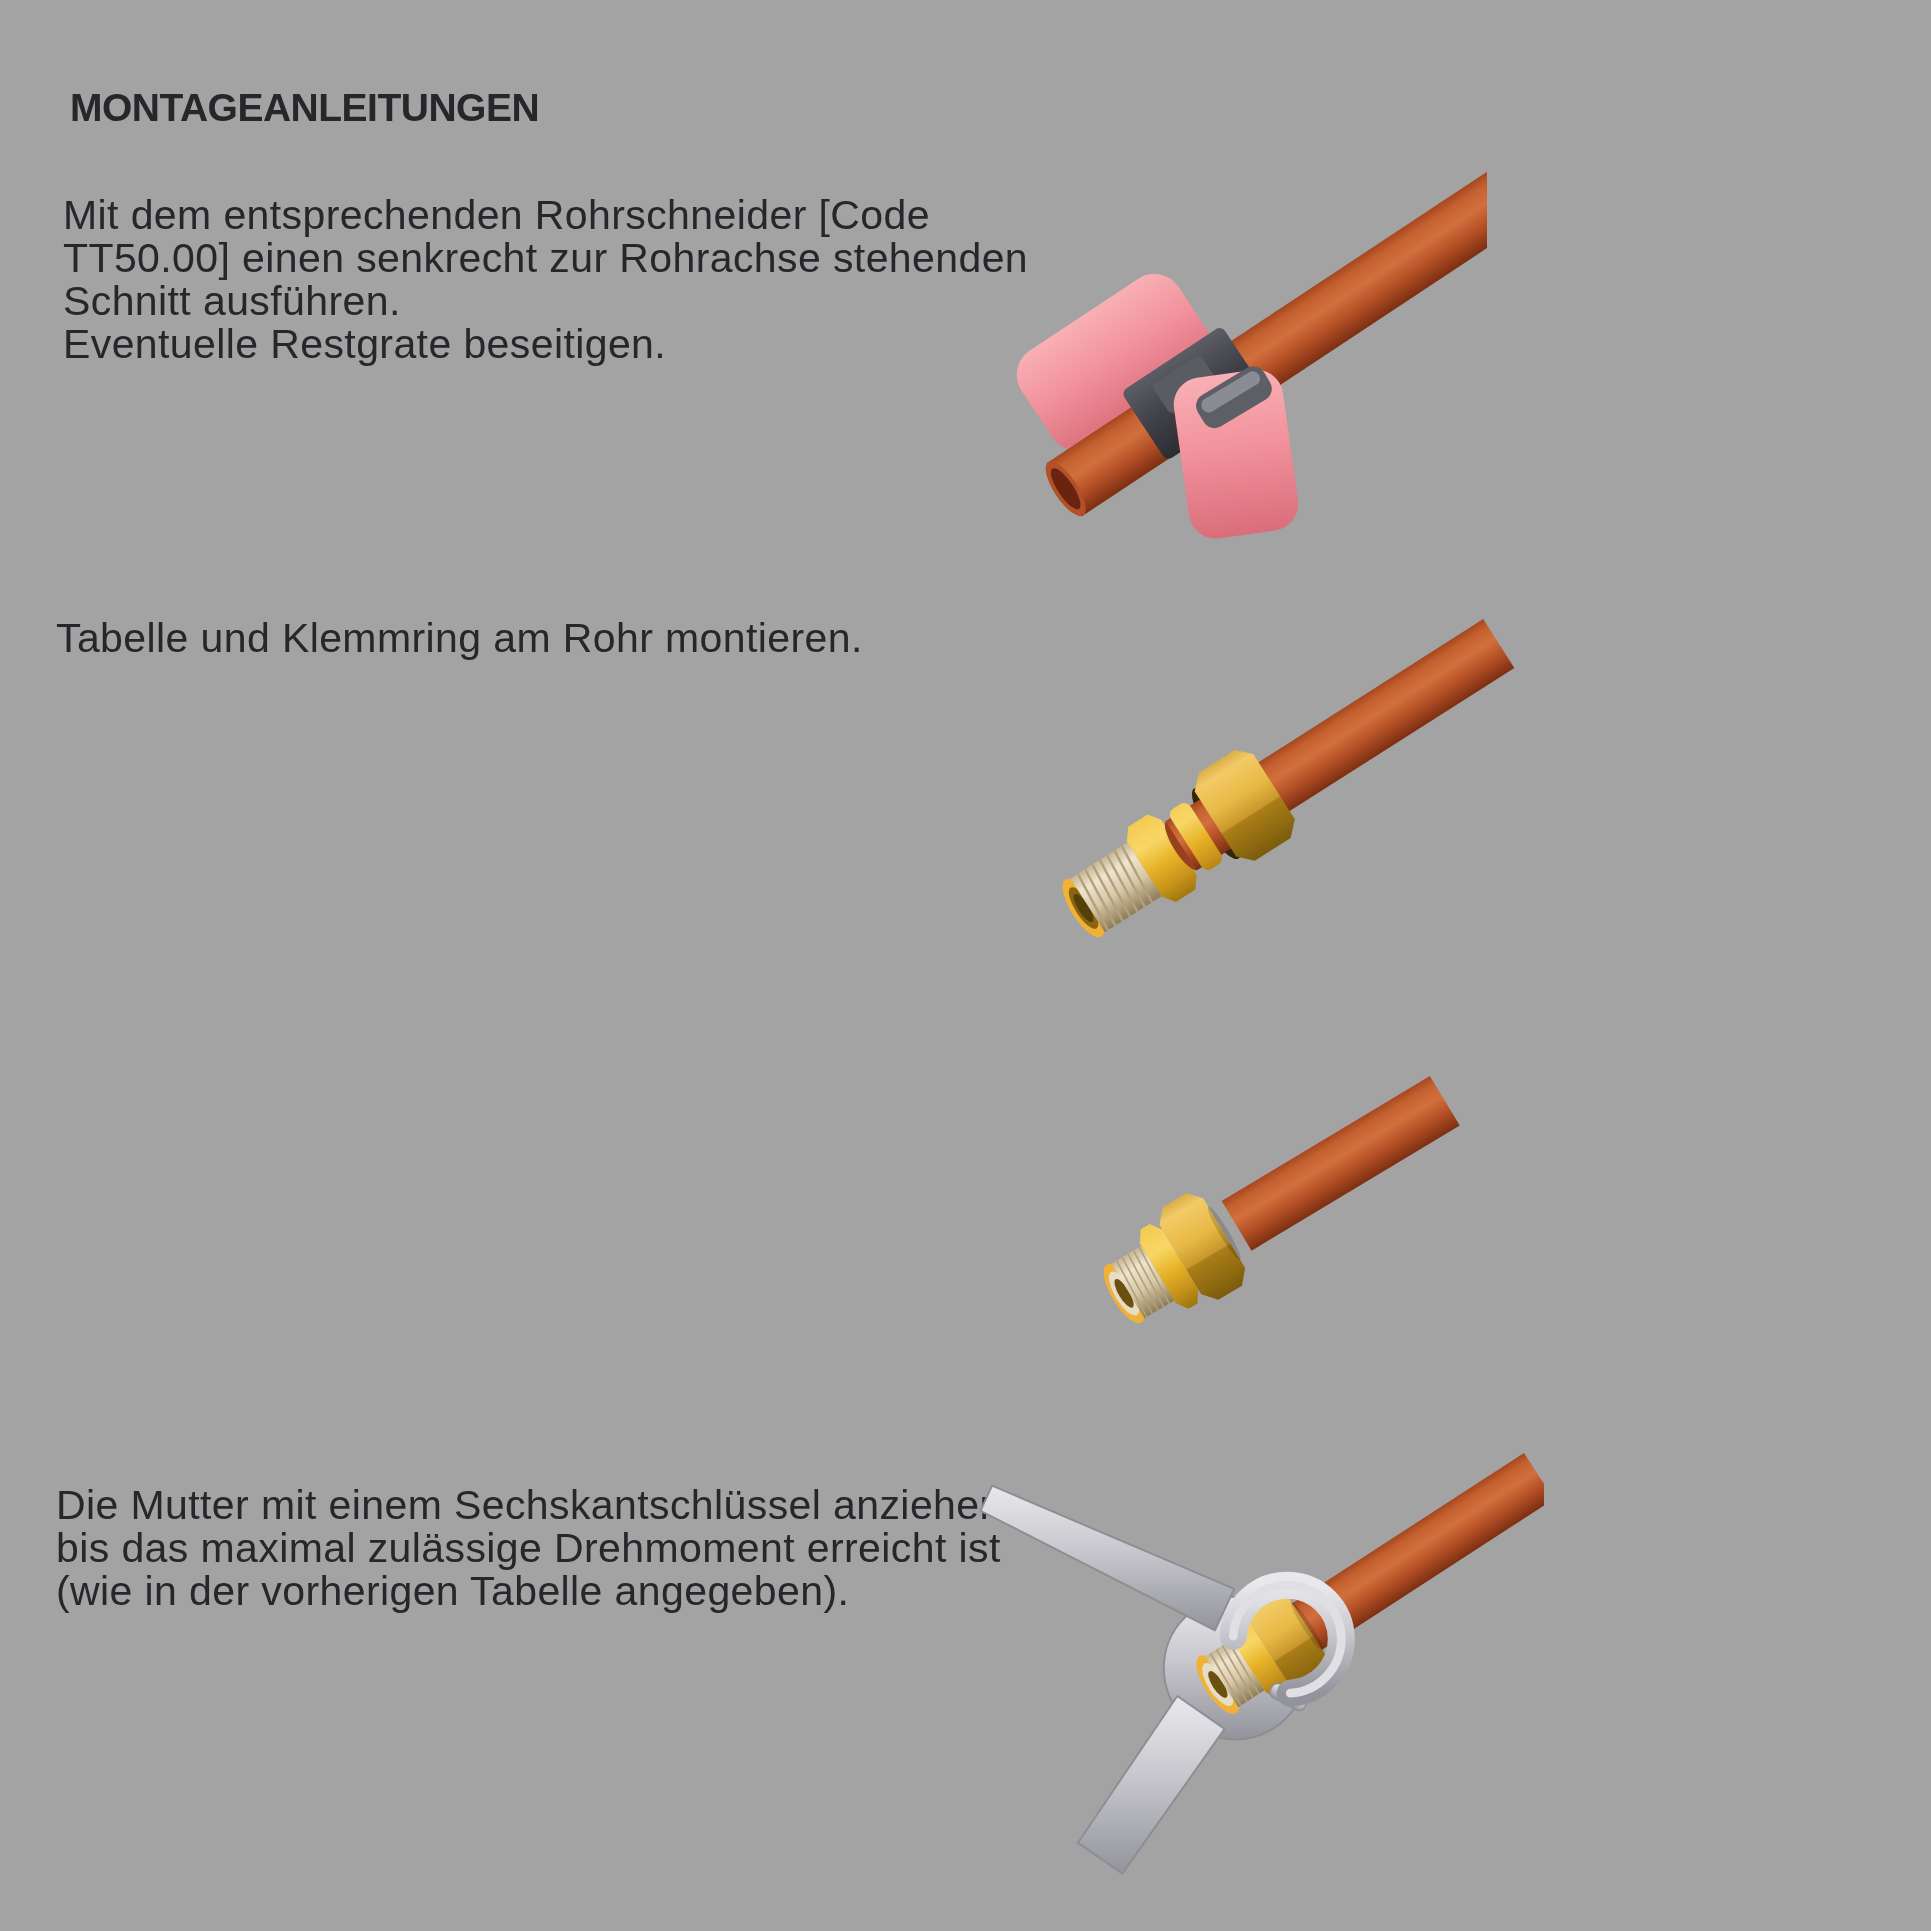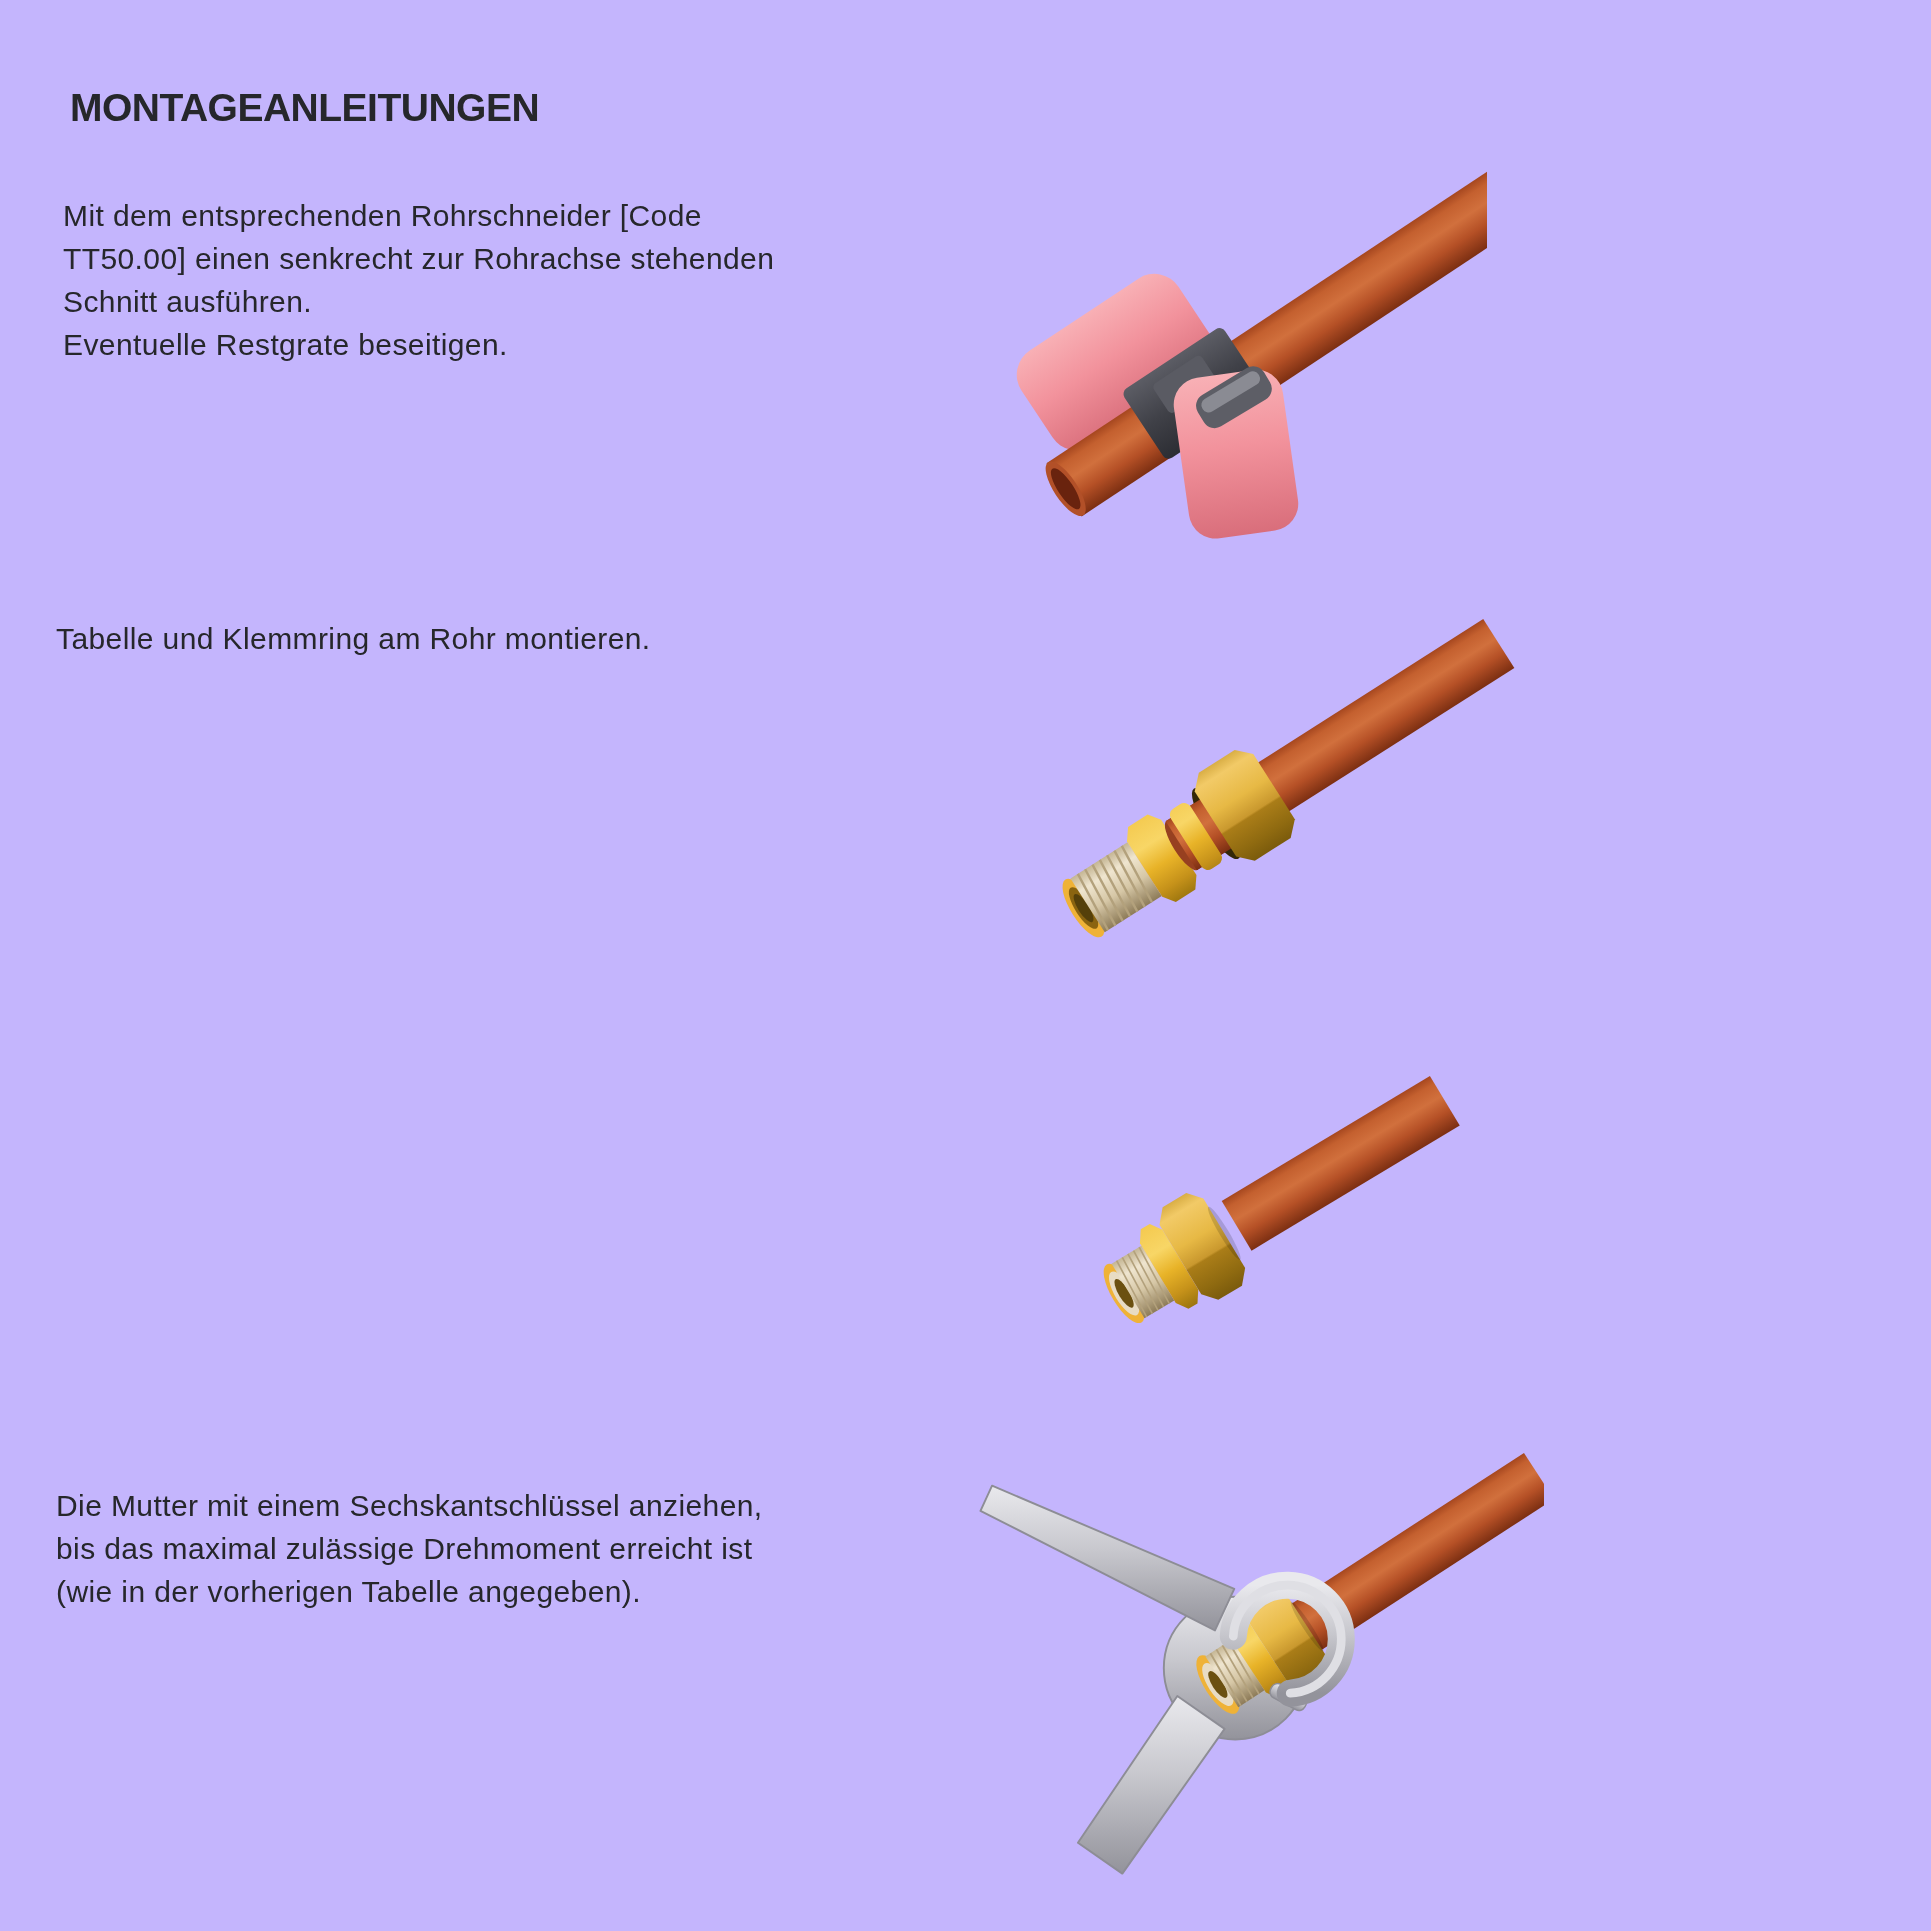--- a/index.html
+++ b/index.html
@@ -1,27 +1,27 @@
 <!DOCTYPE html>
 <html style="--ic-text: #26272b; --ic-pipe: #c25b31; --ic-pipe-light: #d1703d; --ic-pipe-dark: #7c2f12; --ic-cutter-pink: #f2919a; --ic-cutter-pink-dark: #d96e7b; --ic-blade-housing-gray: #3e3f46; --ic-brass: #d9a83c; --ic-brass-dark: #a87c16; --ic-clamp-ring-yellow: #f2c94e; --ic-thread-cream: #efe5cf; --ic-wrench-gray: #c7c7cd;"><head>
 <meta charset="utf-8">
 <style>
   html,body{margin:0;padding:0;background:#ffffff;}
   #canvas{
-    position:relative;width:1931px;height:1931px;background:#c4b5fd;overflow:hidden;
+    position:relative;width:1931px;height:1931px;background:#a3a3a3;overflow:hidden;
     font-family:"Liberation Sans","DejaVu Sans",sans-serif;
   }
   .page-title{
     position:absolute;left:70px;top:87px;margin:0;
     font-size:39px;font-weight:700;letter-spacing:-0.5px;line-height:1.1;
     color:var(--ic-text,#1d1e21);
   }
   .step-text{
     position:absolute;
-    font-size:30px;line-height:43px;letter-spacing:0.4px;font-weight:400;
+    font-size:41px;line-height:43px;letter-spacing:0.4px;font-weight:400;
     color:var(--ic-text,#26272b);
     white-space:pre-line;
   }
   #step-text-0{left:63px;top:194px;width:966px;}
   #step-text-1{left:56px;top:617px;width:966px;}
   #step-text-2{left:56px;top:1040px;width:1023px;}
   #step-text-3{left:56px;top:1484px;width:1023px;}
   .illus{position:absolute;}
   #illus-0{left:811px;top:154px;width:676px;height:415px;}
   #illus-1{left:1043px;top:599px;width:502px;height:425px;}

